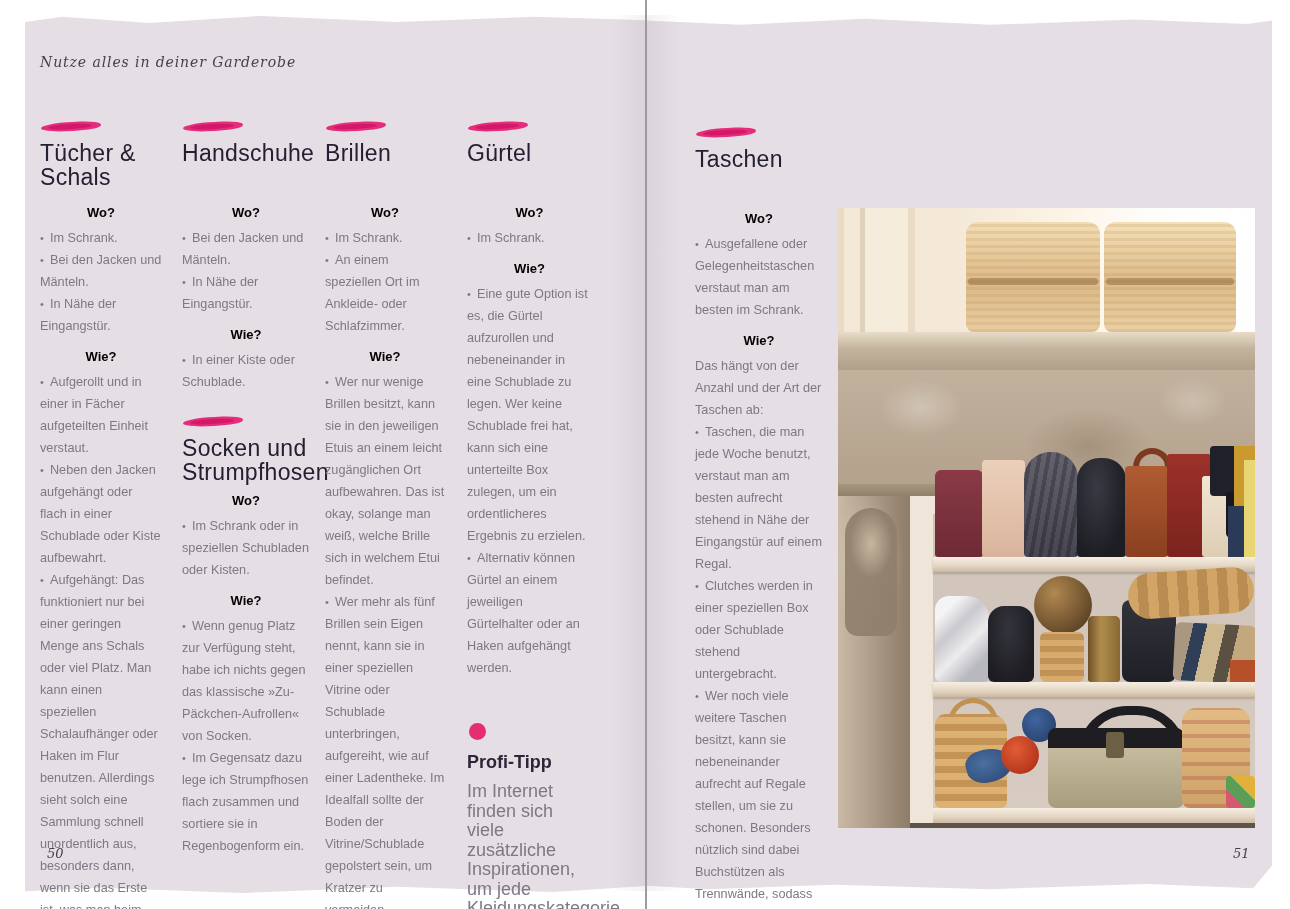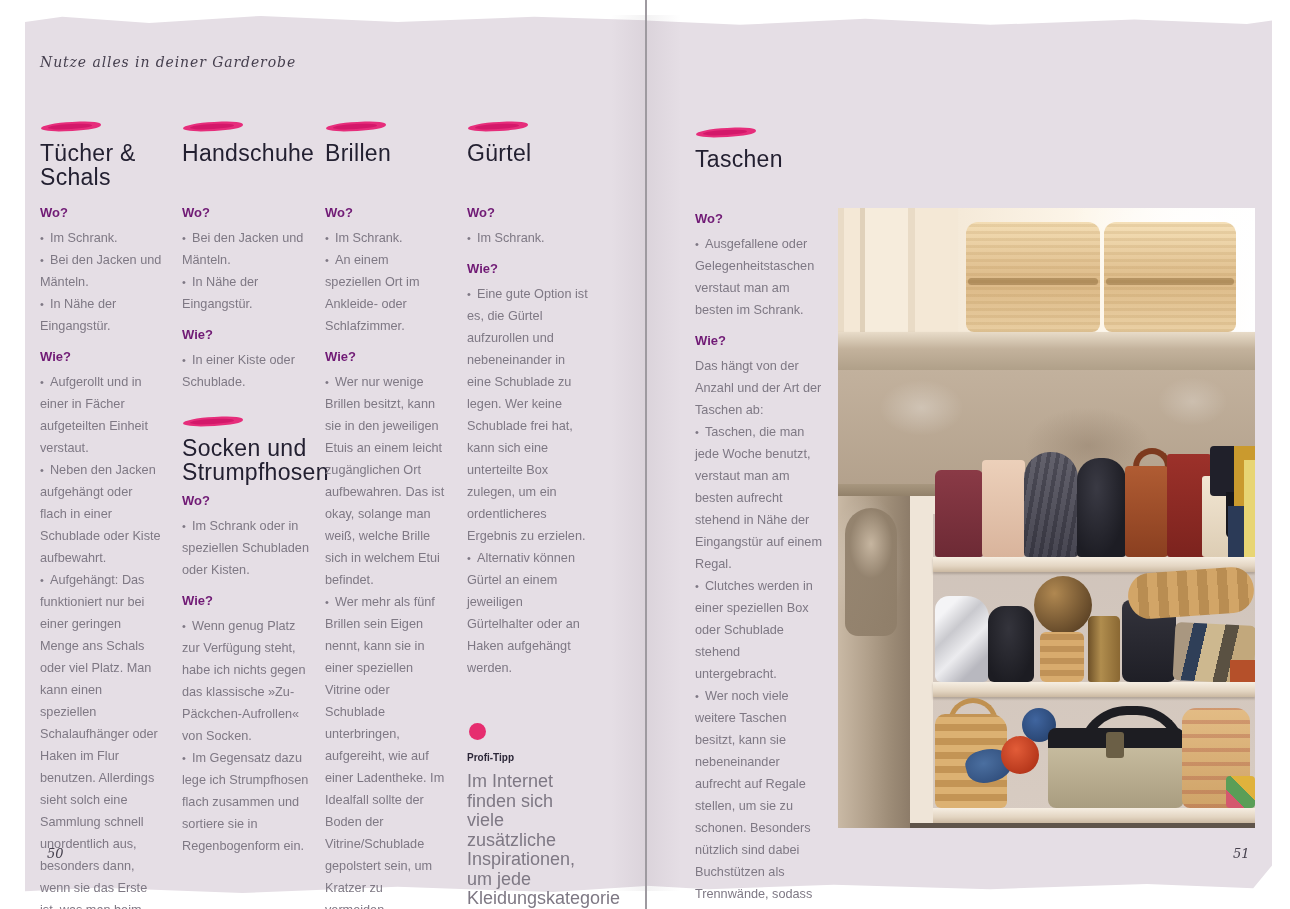--- a/index.html
+++ b/index.html
@@ -22,26 +22,26 @@
   .col{position:absolute;z-index:2;}
   .brush{width:60px;height:9px;background:#e62d7b;margin:2px 0 10px 1px;position:relative;
     border-radius:60% 40% 55% 45% / 65% 50% 60% 50%;transform:rotate(-2.5deg);}
   .brush::after{content:"";position:absolute;left:7px;right:9px;top:2px;bottom:2px;
     background:#d3186a;border-radius:inherit;}
   .title{font-size:23px;line-height:1.06;color:#232031;letter-spacing:.3px;font-weight:400;}
   .section.first .title{height:64px;}
   .section:not(.first){margin-top:24px;}
   .section:not(.first) .title{margin-bottom:8px;}
   .block{margin-bottom:12px;}
-  .label{font-size:13px;font-weight:bold;color:#701a75;margin:0 0 7px;}
+  .label{font-size:13px;font-weight:bold;color:#000000;margin:0 0 7px;text-align:center;}
   p.item{margin:0;font-size:12.7px;line-height:22px;color:#7e7884;}
   p.item .bullet{font-size:11px;margin-right:3px;}
   .tip{margin-top:44px;}
   .tip-dot{width:17px;height:17px;border-radius:50%;background:#e62d6f;margin:0 0 12px 2px;}
-  .tip-label{font-size:10px;font-weight:bold;color:#2c2738;margin-bottom:9px;}
+  .tip-label{font-size:18px;font-weight:bold;color:#2c2738;margin-bottom:9px;}
   .tip-text{font-size:18px;line-height:19.5px;color:#7e7884;}
   
   .photo{position:absolute;left:838px;top:208px;width:417px;height:620px;overflow:hidden;
     background:#d8cdc4;z-index:3;}
   .ph{position:absolute;}
 </style>
 </head>
 <body>
 
 <div class="page left"></div>

